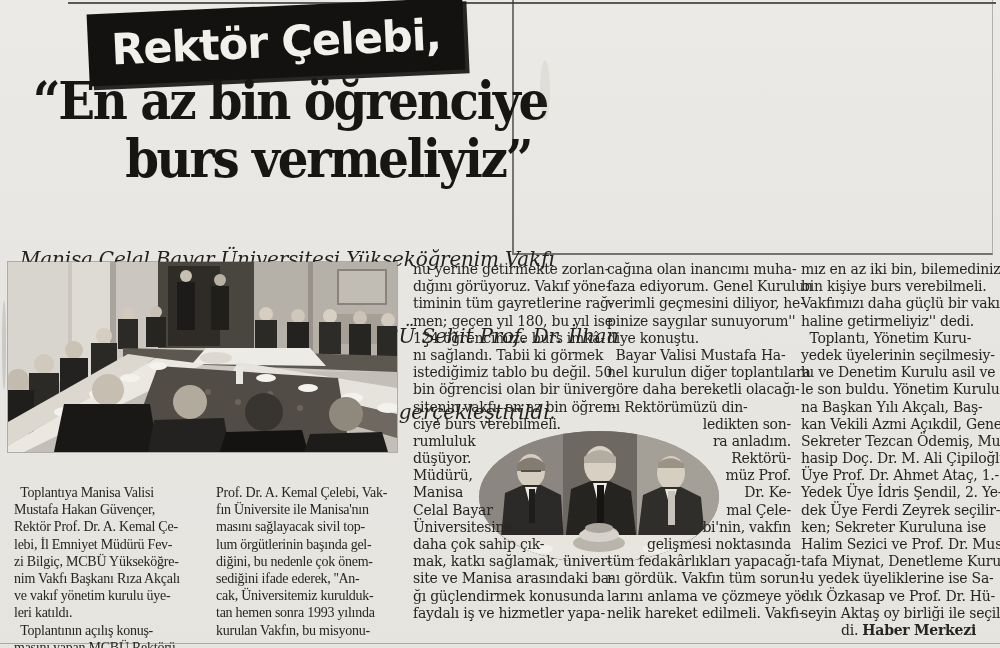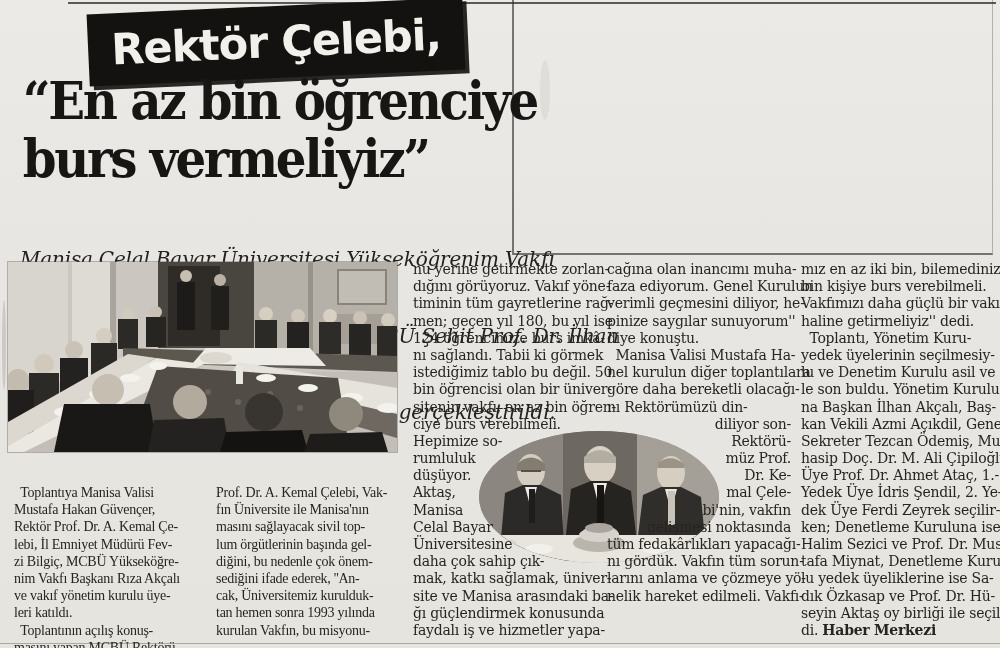--- a/index.html
+++ b/index.html
@@ -15,42 +15,42 @@
     border-left:2px solid rgba(55,55,55,.65);border-bottom:2px solid rgba(55,55,55,.65);
     border-right:1px solid rgba(70,70,70,.35);}
   .badge{
     position:absolute;left:88px;top:6px;width:376px;height:72px;
     background:#131210;transform:rotate(-2.6deg);
     display:flex;align-items:center;justify-content:center;
     font-family:"DejaVu Sans", sans-serif;font-weight:bold;font-size:43px;
     letter-spacing:-1px;color:#f2f0ea;
     box-shadow:4px 4px 0 rgba(19,18,16,.9);
   }
-  .bighead{position:absolute;left:4px;top:72px;width:536px;text-align:left;
+  .bighead{position:absolute;left:14px;top:72px;width:536px;text-align:right;
     font-family:"DejaVu Serif", serif;font-weight:bold;color:#171614;}
   .bighead .hl{font-size:52px;line-height:58px;letter-spacing:-2.5px;
     transform:scaleX(.93);transform-origin:50% 50%;white-space:pre;}
   .subhead{position:absolute;left:20px;top:196px;width:516px;
     font-style:italic;font-size:20px;line-height:25.5px;letter-spacing:-.2px;color:#23221e;white-space:pre;}
   .photo-main{position:absolute;left:8px;top:262px;width:389px;height:190px;
     background:#b9b5ae;overflow:hidden;box-shadow:0 0 0 1px rgba(90,88,82,.4);}
   .photo-inset{position:absolute;left:479px;top:431px;width:240px;height:132px;
     border-radius:50%;overflow:hidden;}
   .col{position:absolute;font-size:14px;letter-spacing:-.25px;color:#262522;}
   .col .line{white-space:pre;height:17.2px;line-height:17.2px;overflow:visible;}
   .col-low{top:484px;font-family:Liberation Serif, serif;}
   .col-high{top:261px;}
   #col1{left:14px;width:194px;}
   #col2{left:216px;width:194px;}
   #col3{left:413px;width:184px;}
   #col4{left:607px;width:184px;}
   #col5{left:801px;width:192px;}
   
   #col4 .lines .line:nth-child(n+10):nth-child(-n+18){text-align:right;}
-  .byline-line{white-space:pre;height:17.2px;line-height:17.2px;}
+  .byline-line{white-space:pre;height:17.2px;line-height:17.2px;margin-left:40px;}
   .byline-line b{font-weight:bold;}
   .smudge{position:absolute;background:rgba(80,78,72,.18);border-radius:50%;}
 </style>
 </head>
 <body>
 
 <div class="page">
 
   <div class="rule-top"></div>
   <div class="adj-frame"></div>
@@ -248,46 +248,46 @@
         <div class="line">nu yerine getirmekte zorlan-</div>
         <div class="line">dığını görüyoruz. Vakıf yöne-</div>
         <div class="line">timinin tüm gayretlerine rağ-</div>
         <div class="line">men; geçen yıl 180, bu yıl ise</div>
         <div class="line">124 öğrencimize burs imkâ-</div>
         <div class="line">nı sağlandı. Tabii ki görmek</div>
         <div class="line">istediğimiz tablo bu değil. 50</div>
         <div class="line">bin öğrencisi olan bir üniver-</div>
         <div class="line">sitenin vakfı, en az bin öğren-</div>
         <div class="line">ciye burs verebilmeli.</div>
-        <div class="line">Hepimize so-</div>
         <div class="line">rumluluk</div>
         <div class="line">düşüyor.</div>
-        <div class="line">Aktaş,</div>
+        <div class="line">Müdürü,</div>
         <div class="line">Manisa</div>
         <div class="line">Celal Bayar</div>
         <div class="line">Üniversitesine</div>
         <div class="line">daha çok sahip çık-</div>
         <div class="line">mak, katkı sağlamak, üniver-</div>
         <div class="line">site ve Manisa arasındaki ba-</div>
         <div class="line">ğı güçlendirmek konusunda</div>
         <div class="line">faydalı iş ve hizmetler yapa-</div>
       </div>
   </div>
   <div class="col col-high" id="col4">
     <div class="lines">
         <div class="line">cağına olan inancımı muha-</div>
         <div class="line">faza ediyorum. Genel Kurulun</div>
         <div class="line">verimli geçmesini diliyor, he-</div>
         <div class="line">pinize saygılar sunuyorum''</div>
         <div class="line">diye konuştu.</div>
-        <div class="line">  Manisa Valisi Mustafa Ha-</div>
+        <div class="line">  Bayar Valisi Mustafa Ha-</div>
         <div class="line">nel kurulun diğer toplantılara</div>
         <div class="line">göre daha bereketli olacağı-</div>
         <div class="line">nı Rektörümüzü din-</div>
-        <div class="line">diliyor son-</div>
+        <div class="line">ledikten son-</div>
+        <div class="line">ra anladım.</div>
         <div class="line">Rektörü-</div>
         <div class="line">müz Prof.</div>
         <div class="line">Dr. Ke-</div>
         <div class="line">mal Çele-</div>
         <div class="line">bi'nin, vakfın</div>
         <div class="line">gelişmesi noktasında</div>
         <div class="line">tüm fedakârlıkları yapacağı-</div>
         <div class="line">nı gördük. Vakfın tüm sorun-</div>
         <div class="line">larını anlama ve çözmeye yö-</div>
         <div class="line">nelik hareket edilmeli. Vakfı-</div>
@@ -296,28 +296,28 @@
   <div class="col col-high" id="col5">
     <div class="lines">
         <div class="line">mız en az iki bin, bilemediniz</div>
         <div class="line">bin kişiye burs verebilmeli.</div>
         <div class="line">Vakfımızı daha güçlü bir vakıf</div>
         <div class="line">haline getirmeliyiz'' dedi.</div>
         <div class="line">  Toplantı, Yönetim Kuru-</div>
         <div class="line">yedek üyelerinin seçilmesiy-</div>
         <div class="line">lu ve Denetim Kurulu asil ve</div>
         <div class="line">le son buldu. Yönetim Kurulu-</div>
-        <div class="line">na Başkan İlhan Akçalı, Baş-</div>
+        <div class="line">na Başkan Yılı Akçalı, Baş-</div>
         <div class="line">kan Vekili Azmi Açıkdil, Genel</div>
         <div class="line">Sekreter Tezcan Ödemiş, Mu-</div>
         <div class="line">hasip Doç. Dr. M. Ali Çipiloğlu,</div>
         <div class="line">Üye Prof. Dr. Ahmet Ataç, 1.-</div>
         <div class="line">Yedek Üye İdris Şendil, 2. Ye-</div>
         <div class="line">dek Üye Ferdi Zeyrek seçilir-</div>
-        <div class="line">ken; Denetleme Kuruluna ise</div>
+        <div class="line">ken; Sekreter Kuruluna ise</div>
         <div class="line">Halim Sezici ve Prof. Dr. Mus-</div>
         <div class="line">tafa Miynat, Denetleme Kuru-</div>
         <div class="line">lu yedek üyeliklerine ise Sa-</div>
         <div class="line">dık Özkasap ve Prof. Dr. Hü-</div>
         <div class="line">seyin Aktaş oy birliği ile seçil-</div>
       </div>
     <div class="byline-line"><span>di. </span><b>Haber Merkezi</b></div>
   </div>
 
   <div class="smudge" style="left:2px;top:300px;width:4px;height:90px;"></div>

